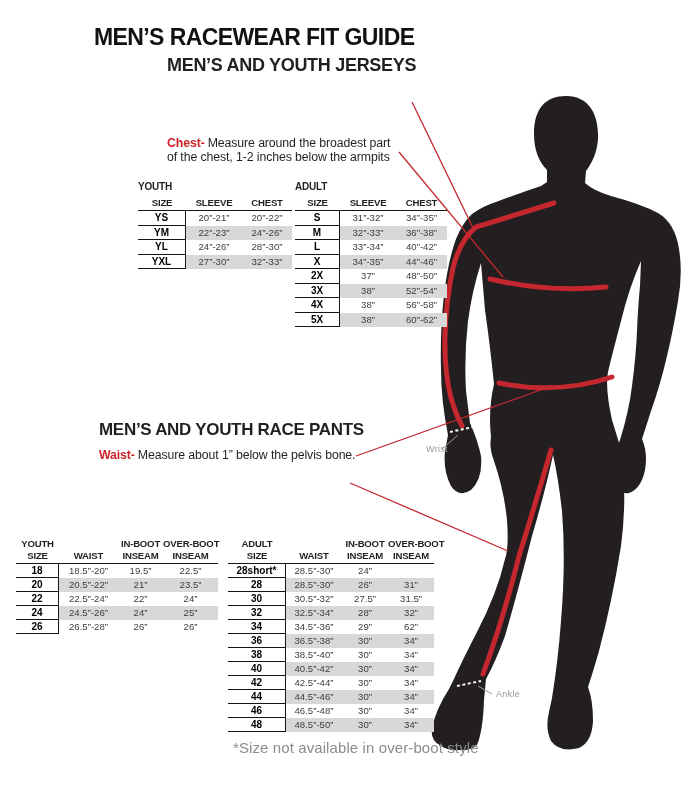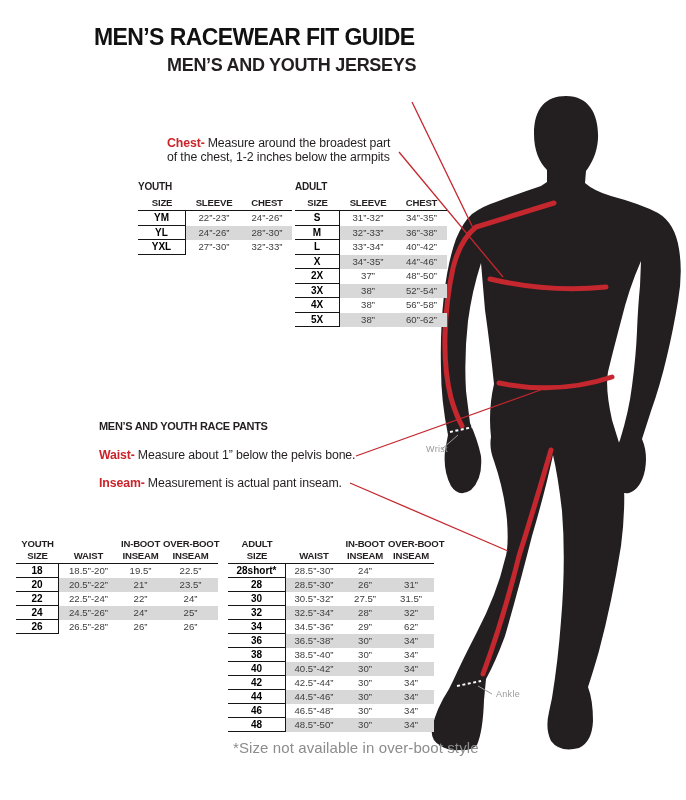--- a/index.html
+++ b/index.html
@@ -5,21 +5,21 @@
   html,body{margin:0;padding:0;background:#fff;}
   .canvas{position:relative;width:686px;height:800px;background:#ffffff;overflow:hidden;
           font-family:"Liberation Sans",sans-serif;color:#231f20;}
   .abs{position:absolute;}
   #figsvg{position:absolute;left:0;top:0;z-index:1;}
   .txt{z-index:2;}
 
   .title{left:94px;top:24px;font-size:23px;font-weight:bold;
          letter-spacing:-0.6px;color:#111;white-space:nowrap;}
   .h-jerseys{left:167px;top:55px;font-size:18px;font-weight:bold;letter-spacing:-0.3px;white-space:nowrap;}
-  .h-pants{left:99px;top:420px;font-size:11px;font-weight:bold;letter-spacing:-0.3px;white-space:nowrap;}
+  .h-pants{left:99px;top:420px;font-size:17px;font-weight:bold;letter-spacing:-0.3px;white-space:nowrap;}
   .para{font-size:12.3px;line-height:13.6px;letter-spacing:-0.1px;white-space:nowrap;}
   .p-sleeve{left:167px;top:84px;}
   .p-chest{left:167px;top:137px;}
   .p-waist{left:99px;top:449px;}
   .p-inseam{left:99px;top:477px;}
   .red{color:#cc2229;font-weight:bold;margin-right:3px;}
   .footnote{left:233px;top:739px;font-size:15px;color:#8c8c8c;letter-spacing:0.1px;text-align:center;}
   .bodylabel{font-size:9px;color:#9a9a9a;letter-spacing:0.3px;}
   .lbl-wrist{left:426px;top:444px;}
   .lbl-ankle{left:496px;top:689px;}
@@ -170,20 +170,27 @@
           </div>
           <div class="th c1">
             <div class="">SLEEVE</div>
           </div>
           <div class="th c2">
             <div class="">CHEST</div>
           </div>
         </div>
         <div class="tbody">
           <div class="trow">
+            <div class="tsize c0">YS</div>
+            <div class="tvals">
+              <div class="td c1">20”-21”</div>
+              <div class="td c2">20”-22”</div>
+            </div>
+          </div>
+          <div class="trow">
             <div class="tsize c0">YM</div>
             <div class="tvals">
               <div class="td c1">22”-23”</div>
               <div class="td c2">24”-26”</div>
             </div>
           </div>
           <div class="trow">
             <div class="tsize c0">YL</div>
             <div class="tvals">
               <div class="td c1">24”-26”</div>
@@ -275,23 +282,20 @@
         </div>
       </div>
   </div>
 
   <div class="abs txt h-pants">MEN’S AND YOUTH RACE PANTS</div>
 
   <div class="abs txt para p-waist">
     <span class="red">Waist-</span><span>Measure about 1” below the pelvis bone.</span>
   </div>
 
-  <div class="abs txt para p-inseam">
-    <span class="red">Inseam-</span><span>Measurement is actual pant inseam.</span>
-  </div>
 
   <div class="abs tbl pt t-yp">
     <div>
         <div class="thead">
           <div class="th c0">
             <div class="">YOUTH</div>
             <div class="">SIZE</div>
           </div>
           <div class="th c1">
             <div class="">WAIST</div>

